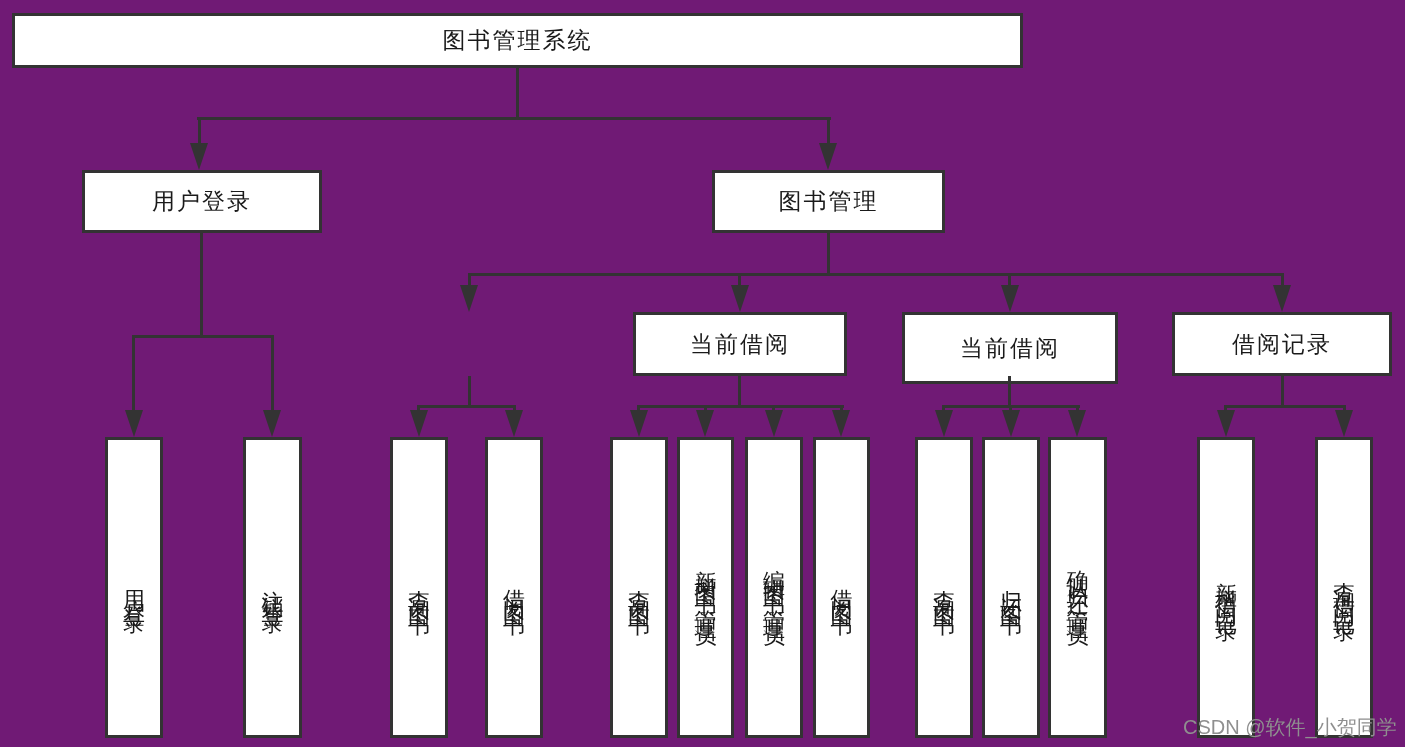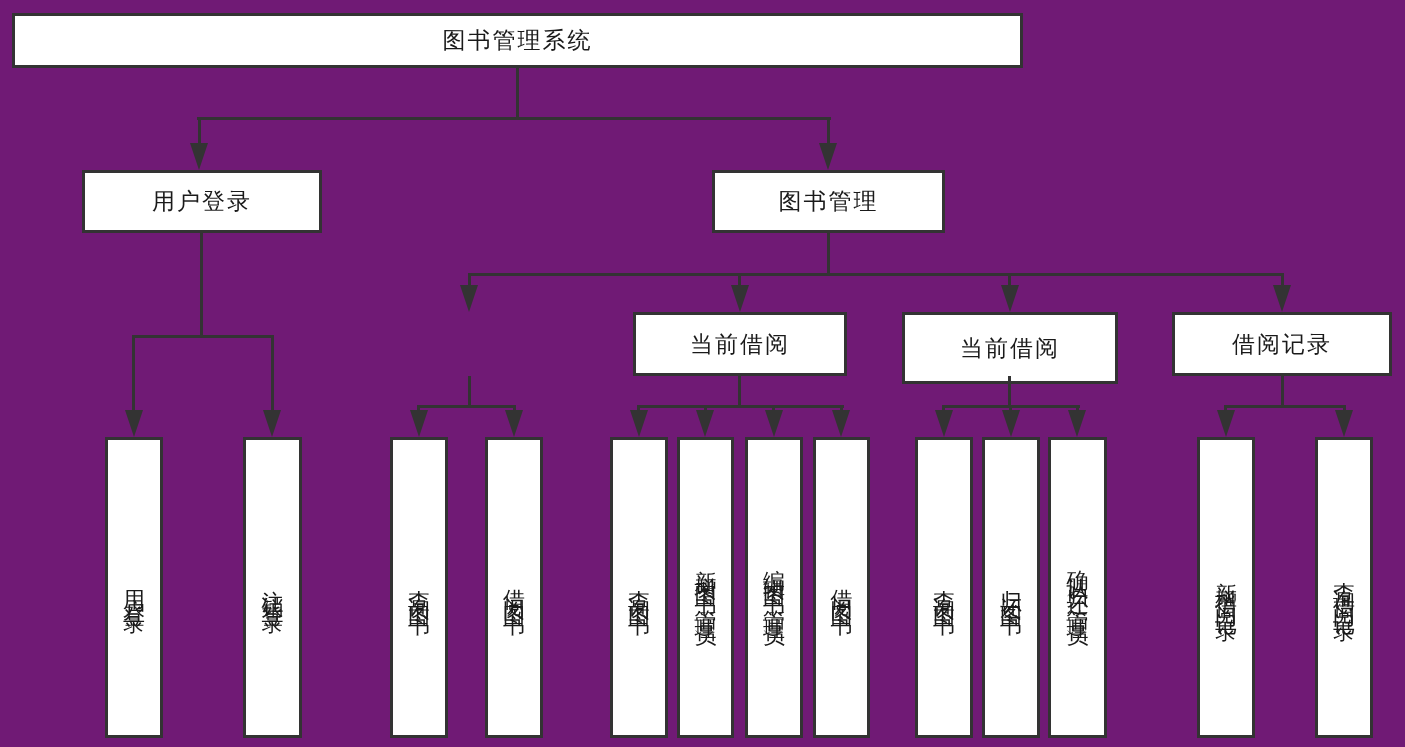--- a/index.html
+++ b/index.html
@@ -176,14 +176,15 @@
   <div class="vl" style="left:1076px; top:405px; height:8px;"></div>
   <div class="ah" style="left:1068px; top:410px;"></div>
 
   <div class="vl" style="left:1281px; top:376px; height:32px;"></div>
   <div class="hl" style="left:1224px; top:405px; width:122px;"></div>
   <div class="vl" style="left:1224px; top:405px; height:8px;"></div>
   <div class="ah" style="left:1217px; top:410px;"></div>
   <div class="vl" style="left:1343px; top:405px; height:8px;"></div>
   <div class="ah" style="left:1335px; top:410px;"></div>
 
+  <div class="watermark">CSDN @软件_小贺同学</div>
 
 </div>
 
 </body></html>

